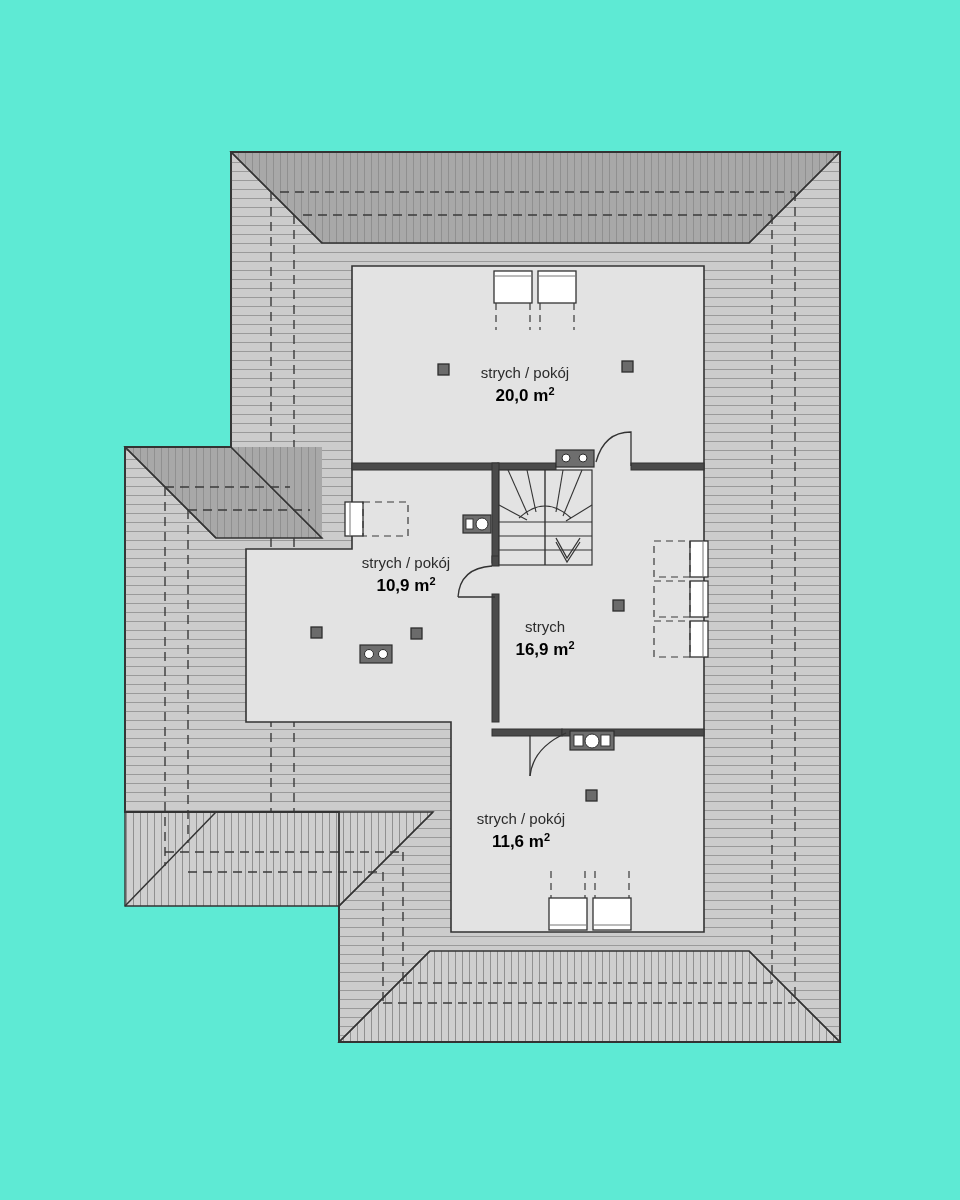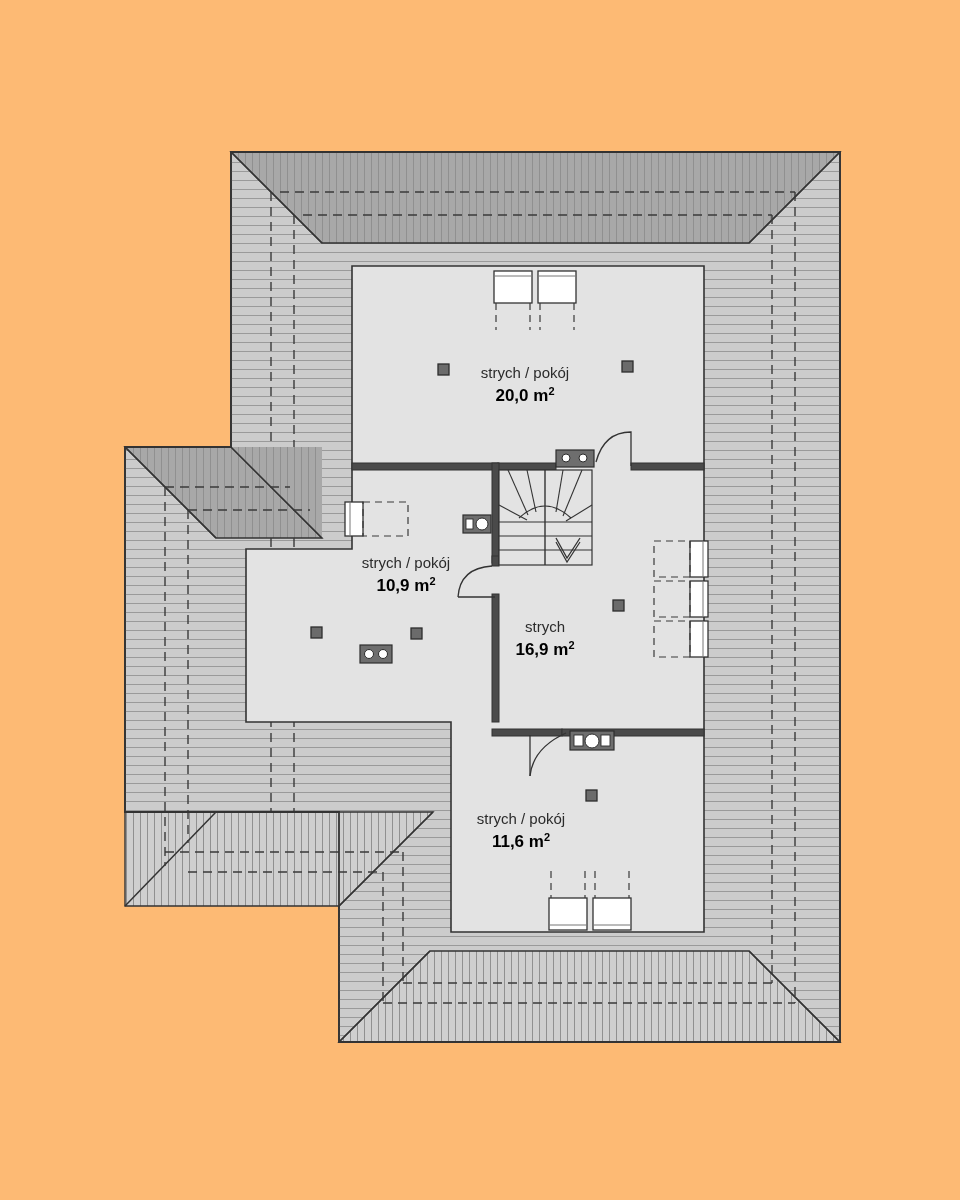--- a/index.html
+++ b/index.html
@@ -10,21 +10,21 @@
   body {
     width: 960px;
     height: 1200px;
     font-family: "Liberation Sans", sans-serif;
     overflow: hidden;
   }
   #plan-root {
     position: relative;
     width: 960px;
     height: 1200px;
-    background: #fdba74;
+    background: #5eead4;
   }
   svg.floorplan {
     display: block;
     width: 960px;
     height: 1200px;
   }
   .room-label-name {
     font-family: "Liberation Sans", sans-serif;
     font-size: 15px;
     fill: #2b2b2b;

